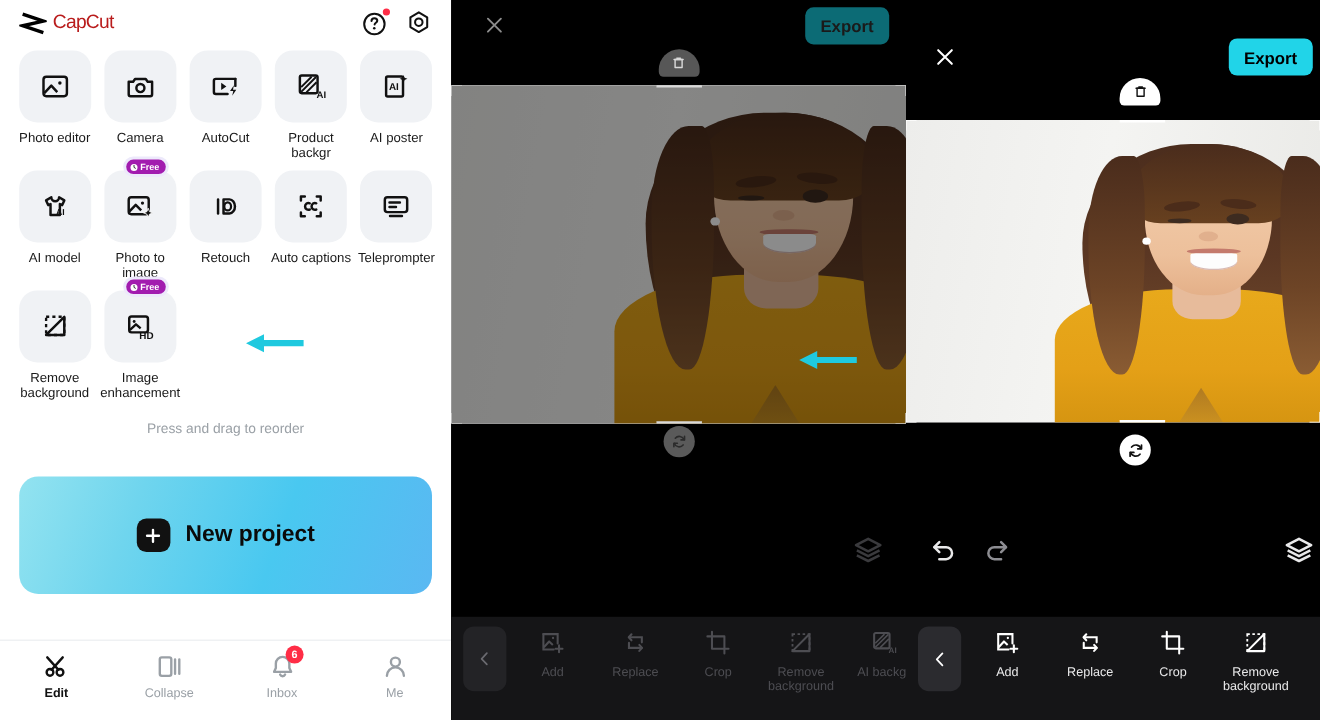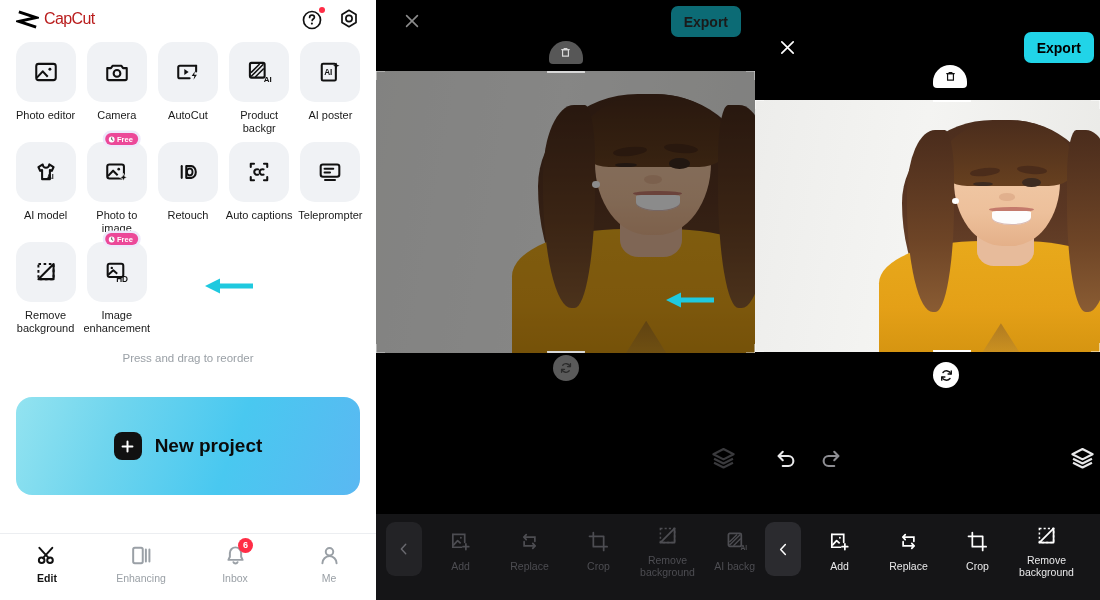--- a/index.html
+++ b/index.html
@@ -54,21 +54,21 @@
     position: relative;
   }
   .tool-tile svg { display: block; }
   .tool-label {
     margin-top: 7px; font-size: 11px; line-height: 12.5px;
     color: #1a1a1a; text-align: center; max-width: 72px;
     font-weight: 400;
   }
   .free-badge {
     position: absolute; top: -9px; left: 50%; transform: translateX(-36%);
-    background: #ec4899; color: #fff;
+    background: #a21caf; color: #fff;
     font-size: 7.5px; font-weight: 600;
     border-radius: 7px; padding: 1.5px 5px 1.5px 3px;
     display: flex; align-items: center; gap: 2px;
     white-space: nowrap;
     box-shadow: 0 0 0 2.5px #EDE9FB;
   }
   .free-badge .clock { width: 7px; height: 7px; display:block; }
 
   .reorder-hint {
     text-align: center; font-size: 11.5px; color: #9aa0a6;
@@ -270,21 +270,21 @@
     background: #151517;
     display: flex; align-items: flex-start;
   }
   .tb-back {
     margin: 8px 4px 0 10px;
     width: 36px; height: 54px; border-radius: 9px;
     background: #2b2b2f;
     display: flex; align-items: center; justify-content: center;
     cursor: pointer; flex: 0 0 auto;
   }
-  .tb-items { display: flex; align-items: center; padding-top: 10px; gap: 0; flex: 1; min-width: 0; }
+  .tb-items { display: flex; align-items: flex-start; padding-top: 10px; gap: 0; flex: 1; min-width: 0; }
   .tb-item {
     flex: 0 0 auto; width: 69px;
     display: flex; flex-direction: column; align-items: center;
     cursor: pointer;
   }
   .tb-item svg { display:block; }
   .tb-label {
     margin-top: 7px; font-size: 10.5px; line-height: 12px;
     text-align: center; white-space: pre-line;
   }
@@ -511,21 +511,21 @@
           <circle cx="14.4" cy="16.6" r="2.7" fill="none" stroke="#111" stroke-width="1.9"></circle>
           <path d="M16.6 4.6 7.6 14.6M4.2 4.6l9 10" stroke="#111" stroke-width="1.9" stroke-linecap="round"></path>
         </svg>
         <span class="tab-label">Edit</span>
       </div>
       <div class="tab">
         <svg width="25" height="25" viewBox="0 0 24 24">
           <rect x="4" y="4.6" width="9.2" height="14.8" rx="1.6" fill="none" stroke="#9aa0a6" stroke-width="1.9"></rect>
           <path d="M16.2 6.2v11.6M19.6 6.2v11.6" stroke="#9aa0a6" stroke-width="1.9" stroke-linecap="round"></path>
         </svg>
-        <span class="tab-label">Enhancing</span>
+        <span class="tab-label">Collapse</span>
       </div>
       <div class="tab">
         <span class="tab-badge">6</span>
         <svg width="25" height="25" viewBox="0 0 24 24">
           <path d="M12 4.2a5.4 5.4 0 0 0-5.4 5.4v3.6L5.2 16.2h13.6l-1.4-3v-3.6A5.4 5.4 0 0 0 12 4.2Z" fill="none" stroke="#9aa0a6" stroke-width="1.9" stroke-linejoin="round"></path>
           <path d="M10 18.4a2.2 2.2 0 0 0 4 0" fill="none" stroke="#9aa0a6" stroke-width="1.9" stroke-linecap="round"></path>
         </svg>
         <span class="tab-label">Inbox</span>
       </div>
       <div class="tab">

